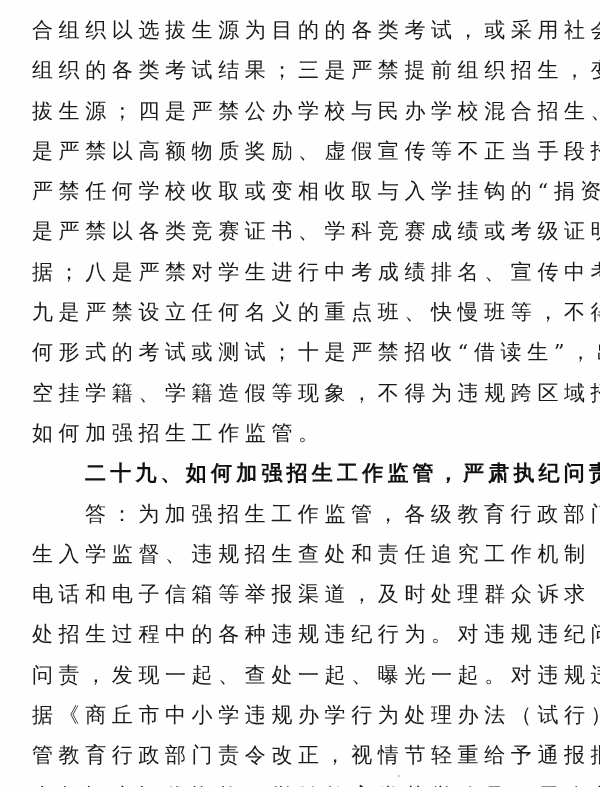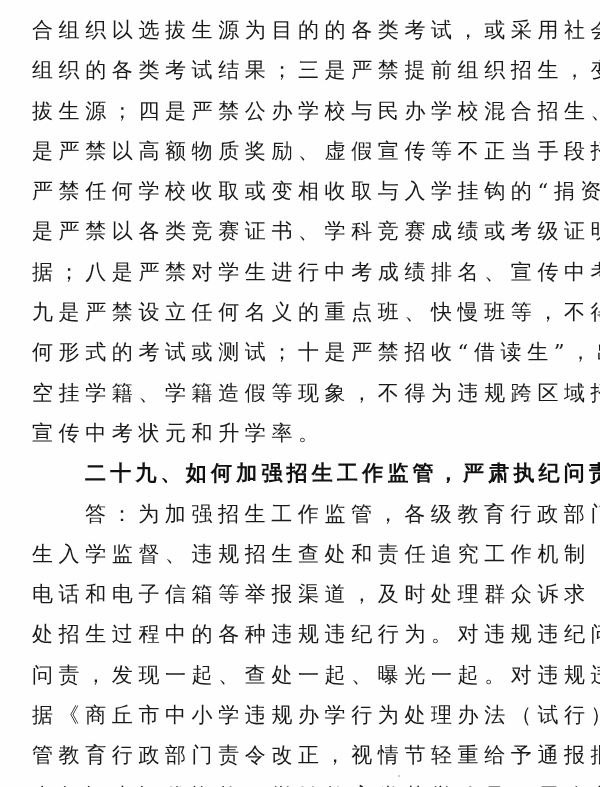--- a/index.html
+++ b/index.html
@@ -60,21 +60,21 @@
     <div class="line">合组织以选拔生源为目的的各类考试，或采用社会培训机构自行</div>
     <div class="line">组织的各类考试结果；三是严禁提前组织招生，变相“掐尖”选</div>
     <div class="line">拔生源；四是严禁公办学校与民办学校混合招生、混合编班；五</div>
     <div class="line">是严禁以高额物质奖励、虚假宣传等不正当手段招揽生源；六是</div>
     <div class="line">严禁任何学校收取或变相收取与入学挂钩的“捐资助学款”；七</div>
     <div class="line">是严禁以各类竞赛证书、学科竞赛成绩或考级证明等作为招生依</div>
     <div class="line">据；八是严禁对学生进行中考成绩排名、宣传中考状元和升学率；</div>
     <div class="line">九是严禁设立任何名义的重点班、快慢班等，不得为编班进行任</div>
     <div class="line">何形式的考试或测试；十是严禁招收“借读生”，出现人籍分离、</div>
     <div class="line">空挂学籍、学籍造假等现象，不得为违规跨区域招收的学生和违</div>
-    <div class="line">宣传中考状元和升学率。</div>
+    <div class="line">如何加强招生工作监管。</div>
     <div class="line indent heading">二十九、如何加强招生工作监管，严肃执纪问责？</div>
     <div class="line indent">答：为加强招生工作监管，各级教育行政部门要建立健全招</div>
     <div class="line">生入学监督、违规招生查处和责任追究工作机制，主动公布投诉</div>
     <div class="line">电话和电子信箱等举报渠道，及时处理群众诉求，坚决纠正和查</div>
     <div class="line">处招生过程中的各种违规违纪行为。对违规违纪问题，严肃追责</div>
     <div class="line">问责，发现一起、查处一起、曝光一起。对违规违纪的学校，根</div>
     <div class="line">据《商丘市中小学违规办学行为处理办法（试行）》规定，由主</div>
     <div class="line">管教育行政部门责令改正，视情节轻重给予通报批评、取消该校</div>
     <div class="line">当年评先评优资格、撤销教育类荣誉称号。属公办中小学的，按</div>
 

